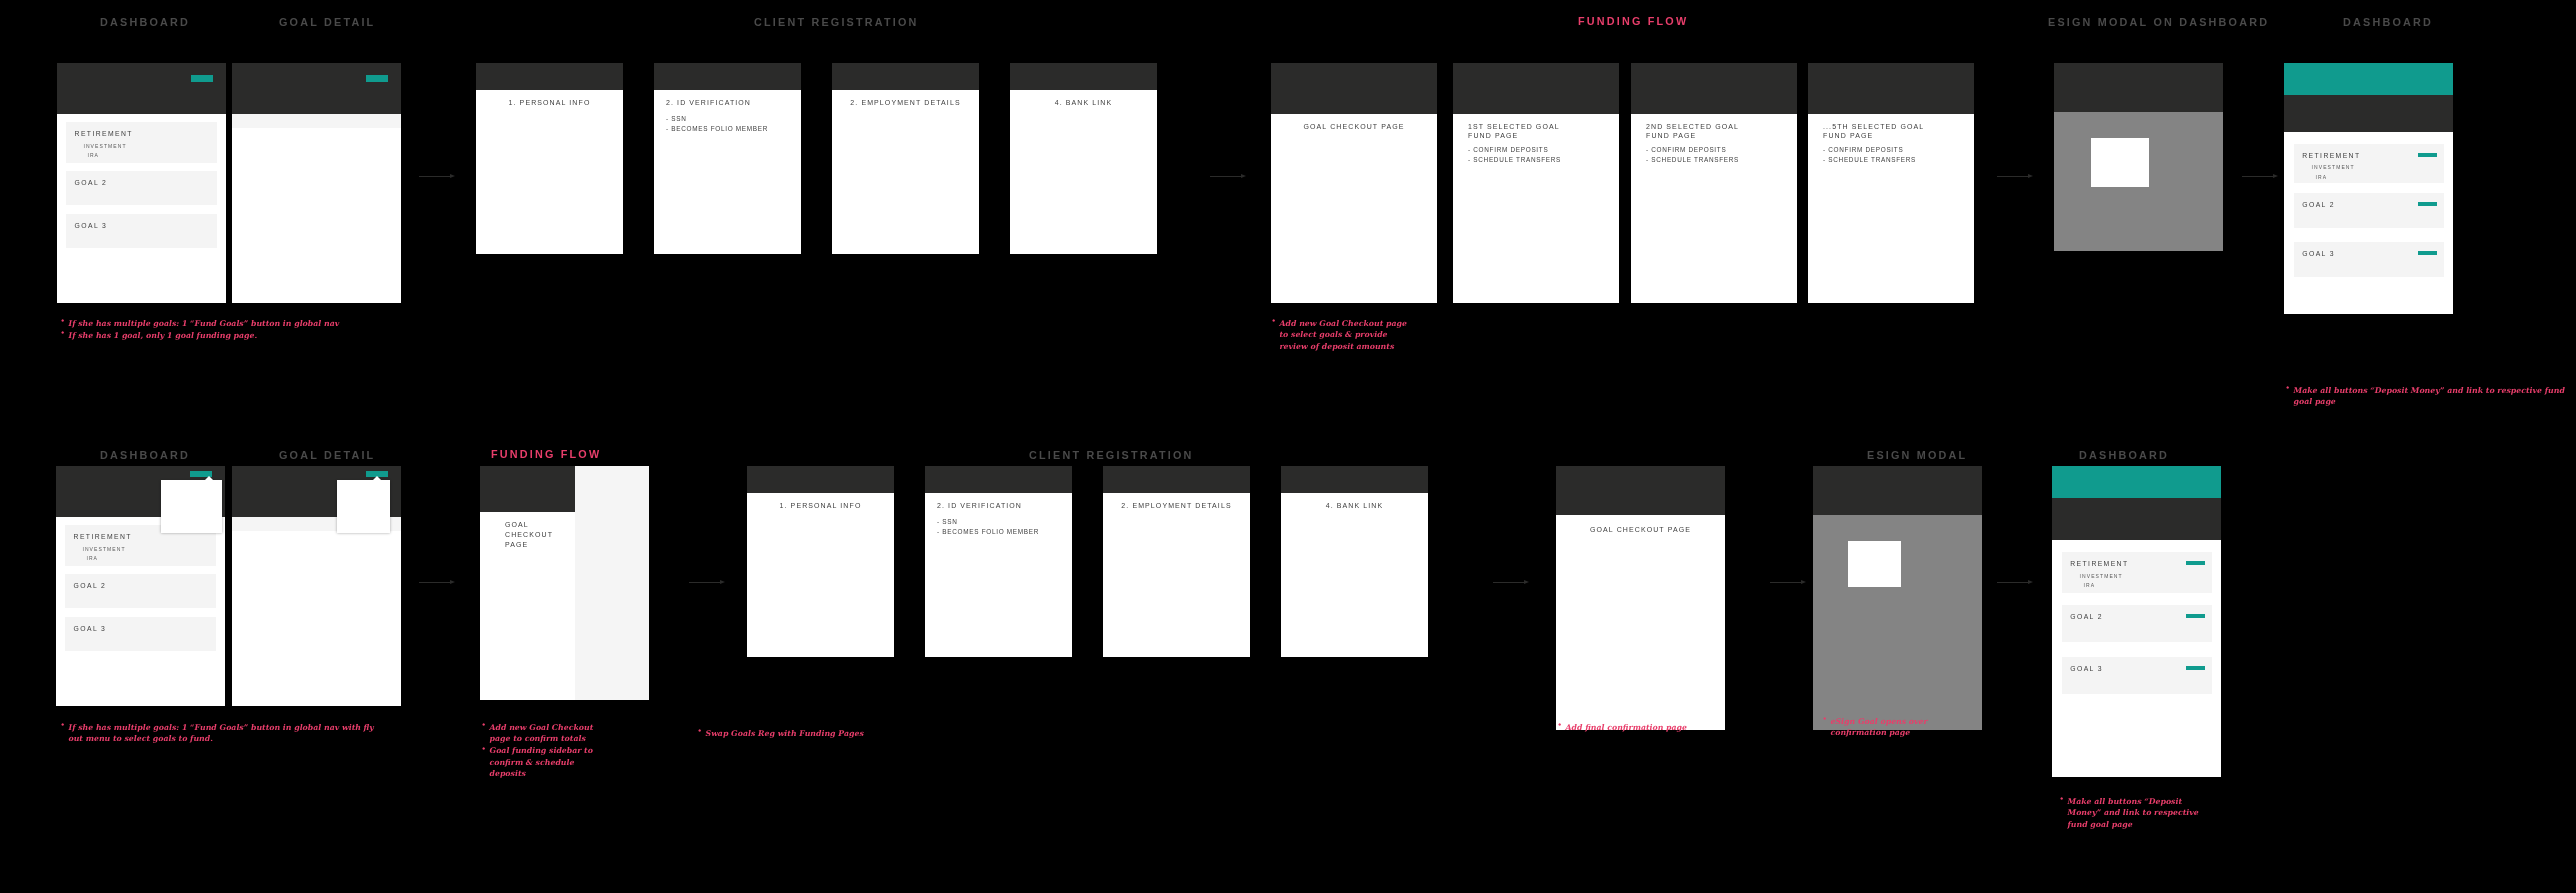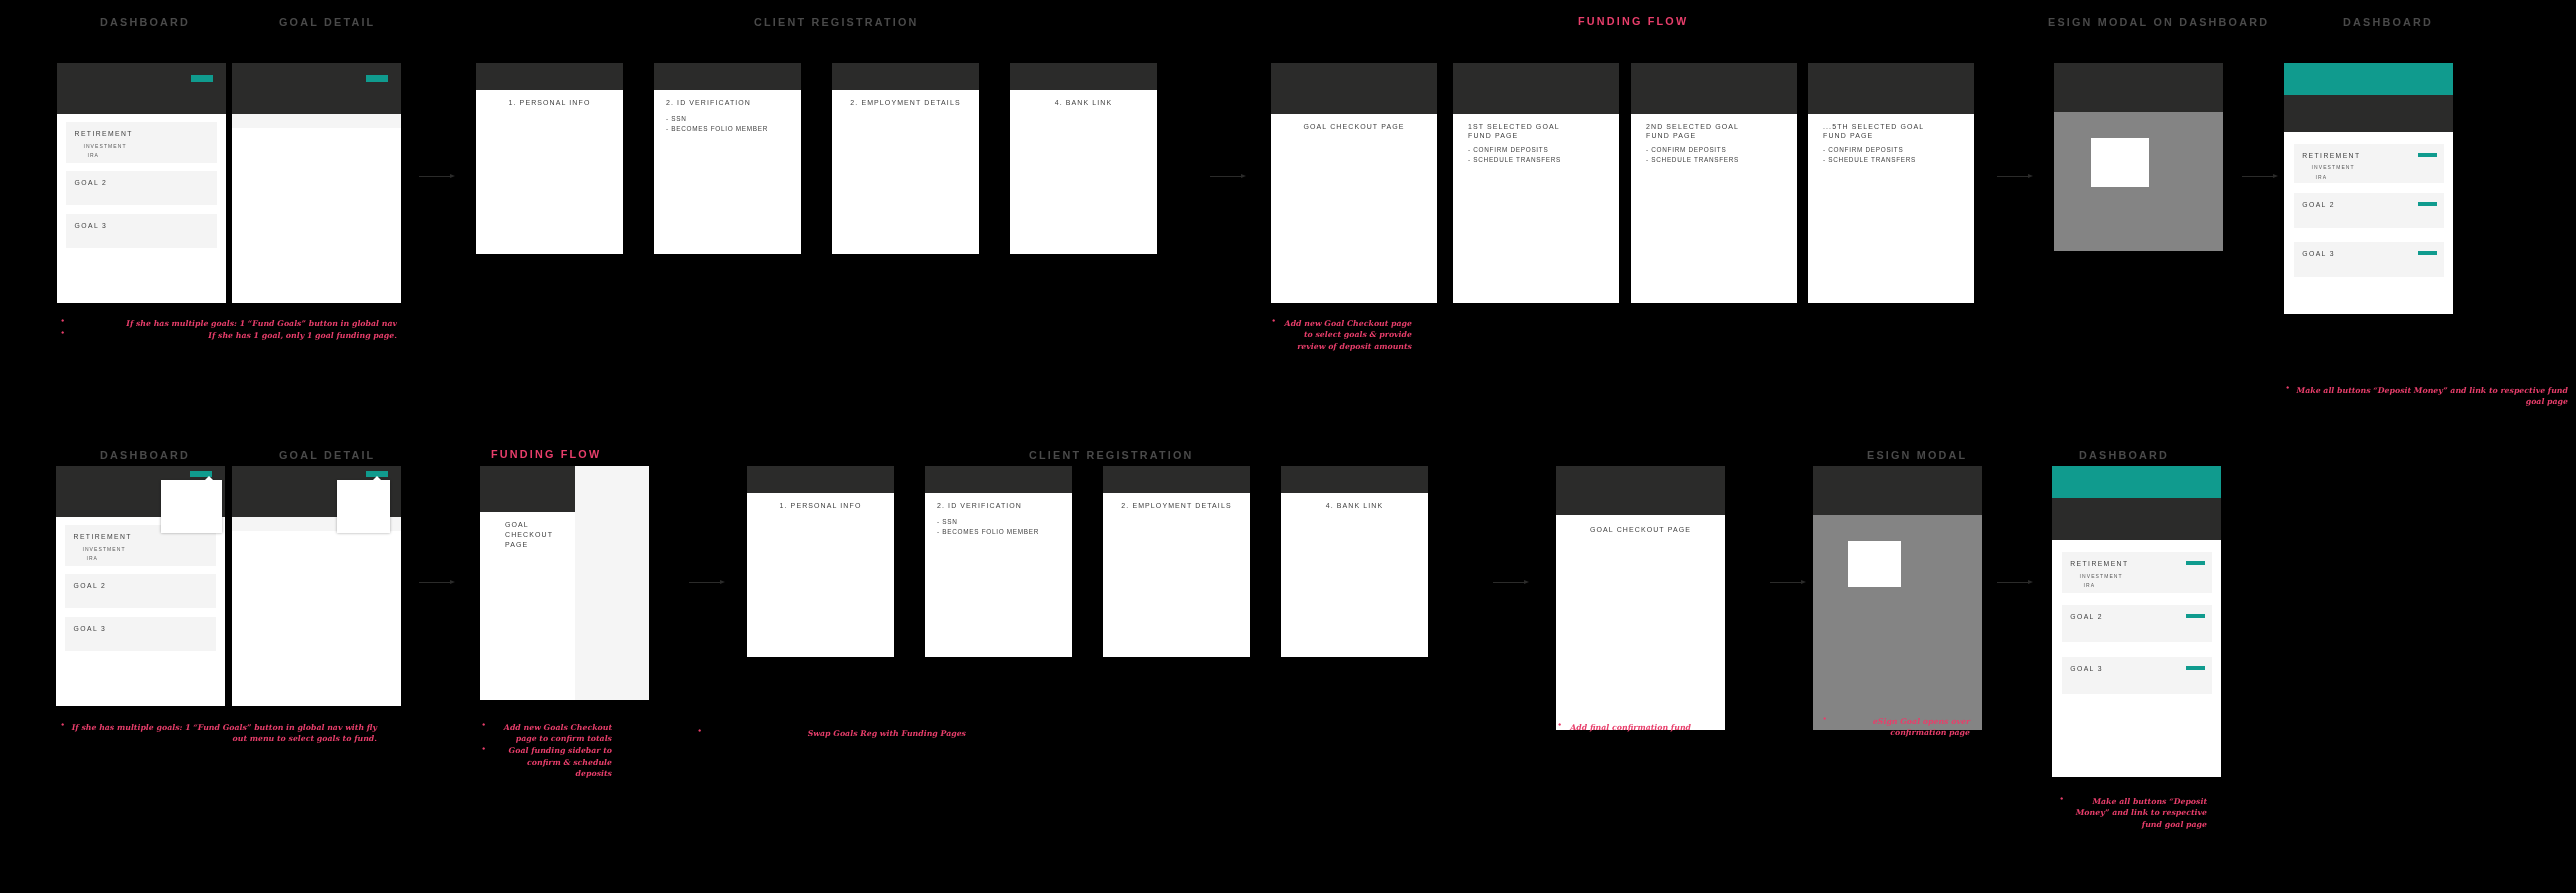--- a/index.html
+++ b/index.html
@@ -48,21 +48,21 @@
 
   
   .arrow{position:absolute;height:5.4px;}
   .arrow .shaft{position:absolute;left:0;top:2.4px;height:0.9px;background:#2b2b2a;width:calc(100% - 5.4px);}
   .arrow .head{position:absolute;right:0;top:0;width:0;height:0;
                border-top:2.7px solid transparent;border-bottom:2.7px solid transparent;
                border-left:5.4px solid #2b2b2a;}
 
   
   .note{position:absolute;color:#e83e6b;font-family:"DejaVu Serif",serif;
-        font-style:italic;font-weight:700;font-size:7.8px;line-height:1.45;text-align:right;}
+        font-style:italic;font-weight:700;font-size:7.8px;line-height:1.45;}
   .note ul{margin:0;padding:0;list-style:none;}
   .note li{position:relative;padding-left:9.5px;margin-bottom:0.7px;}
   .note li:before{content:"\2022";position:absolute;left:1.4px;top:-0.7px;font-size:6.8px;}
 </style>
 </head>
 <body>
 
 <div class="canvas">
 
   <div class="seclabel" style="left:100px;top:16px;">DASHBOARD</div>
@@ -333,32 +333,32 @@
     </div>
   </div>
 
   <div class="note" style="left:59px;top:722px;width:318px;">
     <ul>
         <li>If she has multiple goals: 1 “Fund Goals” button in global nav with fly out menu to select goals to fund.</li>
       </ul>
   </div>
   <div class="note" style="left:480px;top:722px;width:132px;">
     <ul>
-      <li>Add new Goals Checkout page to confirm totals</li>
+      <li>Add new Goal Checkout page to confirm totals</li>
       <li>Goal funding sidebar to confirm &amp; schedule deposits</li>
     </ul>
   </div>
   <div class="note" style="left:696px;top:728px;width:270px;">
     <ul>
         <li>Swap Goals Reg with Funding Pages</li>
       </ul>
   </div>
   <div class="note" style="left:1556px;top:722px;width:135px;">
     <ul>
-        <li>Add final confirmation fund</li>
+        <li>Add final confirmation page</li>
       </ul>
   </div>
   <div class="note" style="left:1821px;top:716px;width:149px;">
     <ul>
         <li>eSign Goal opens over confirmation page</li>
       </ul>
   </div>
   <div class="note" style="left:2058px;top:796px;width:149px;">
     <ul>
         <li>Make all buttons “Deposit Money” and link to respective fund goal page</li>

